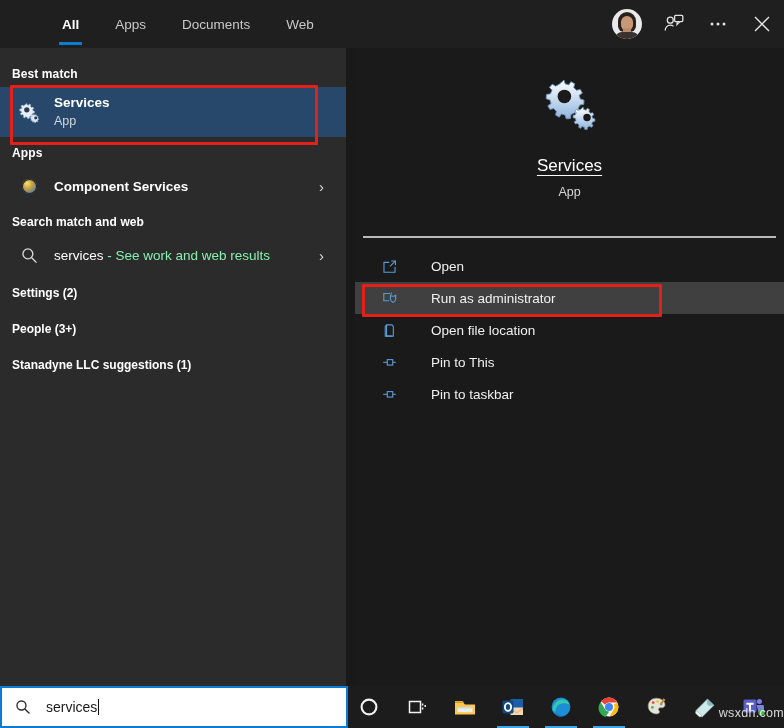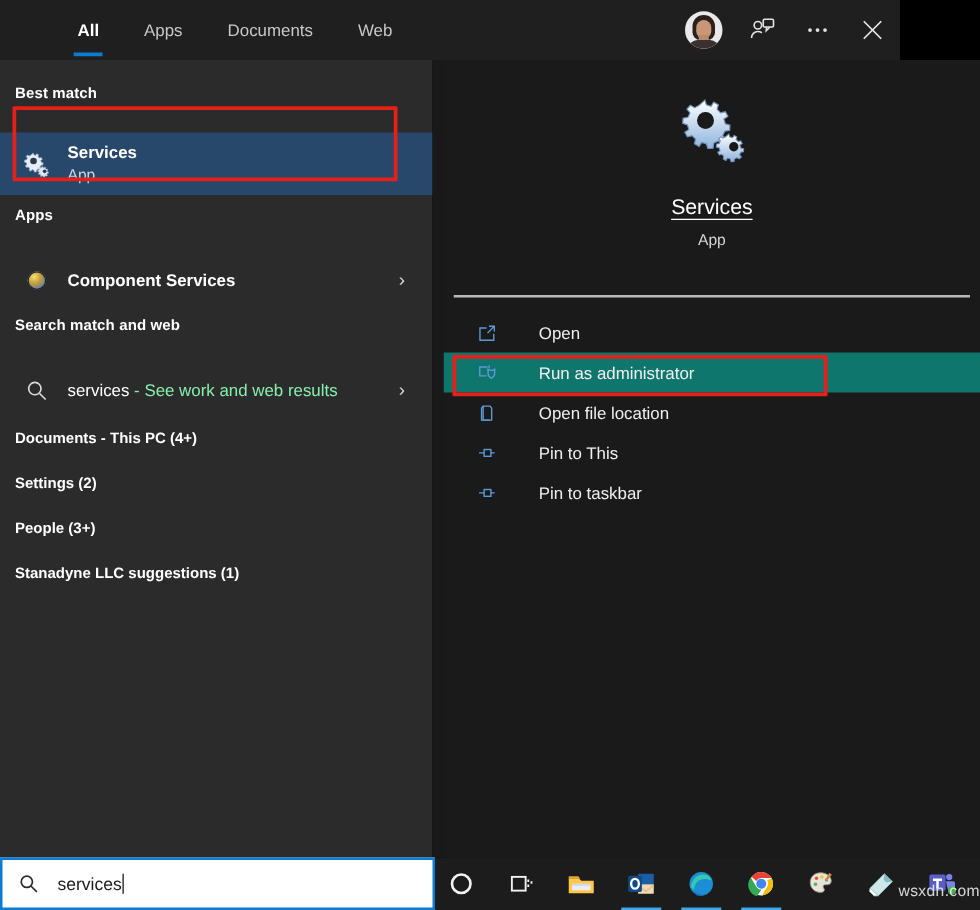--- a/index.html
+++ b/index.html
@@ -6,21 +6,21 @@
   html, body {
     width: 784px; height: 728px;
     background: #000;
     font-family: "Liberation Sans", sans-serif;
     overflow: hidden;
   }
   #root { position: relative; width: 784px; height: 728px; }
 
   
   .tabbar {
-    position: absolute; left: 0; top: 0; width: 720px; height: 48px;
+    position: absolute; left: 0; top: 0; width: 784px; height: 48px;
     background: #1f1f1f;
     display: flex; align-items: center;
   }
   .tabs { display: flex; align-items: center; height: 48px; margin-left: 44px; }
   .tab {
     position: relative; height: 48px; display: flex; align-items: center;
     color: #c8c8c8; font-size: 13.5px; padding: 0 18px; cursor: default;
   }
   .tab.active { color: #ffffff; font-weight: bold; }
   .tab.active::after {
@@ -57,21 +57,21 @@
   .ticon svg { display: block; }
 
   
   .leftpane {
     position: absolute; left: 0; top: 48px; width: 346px; height: 638px;
     background: #2b2b2b;
     padding-top: 10px;
   }
   .section-head {
     color: #ffffff; font-size: 12px; font-weight: bold;
-    padding: 9px 0 25px 12px; letter-spacing: .1px;
+    padding: 9px 0 6px 12px; letter-spacing: .1px;
   }
   .row {
     position: relative; display: flex; align-items: center;
     height: 50px; padding-left: 12px; padding-right: 10px; cursor: default;
   }
   .row.selected { background: #28486b; }
   .row .ico { width: 34px; flex: 0 0 34px; display: flex; align-items: center; justify-content: center; }
   .row .texts { margin-left: 8px; display: flex; flex-direction: column; justify-content: center; }
   .row .t1 { color: #ffffff; font-size: 13.5px; font-weight: bold; line-height: 17px; }
   .row .t2 { color: #cfd6de; font-size: 12.5px; line-height: 17px; margin-top: 2px; }
@@ -112,21 +112,21 @@
     height: 2px; background: #b9b9b9; margin: 0 8px 0 8px;
   }
   .actions { padding-top: 12px; }
   .action {
     position: relative; display: flex; align-items: center;
     height: 32px; padding-left: 26px; cursor: default; margin-bottom: 0;
   }
   .action + .action { margin-top: 0; }
   .action .aico { width: 26px; flex: 0 0 26px; display: flex; align-items: center; }
   .action .alabel { color: #f0f0f0; font-size: 13.5px; margin-left: 24px; }
-  .action.hl { background: #0f766e; }
+  .action.hl { background: #404040; }
 
   
   .redbox {
     position: absolute; border: 3px solid #e32119; pointer-events: none;
     border-radius: 1px;
   }
 
   
   .taskbar {
     position: absolute; left: 0; bottom: 0; width: 784px; height: 42px;
@@ -255,21 +255,20 @@
           <circle cx="8.3" cy="8.3" r="5.2"></circle>
             <path d="M12.3 12.4 L17.4 17.5"></path>
         </svg>
       </span>
       <span class="texts">
         <span class="t1" style="font-weight:normal"><span>services</span><span style="color:#86efac"> - See work and web results</span></span>
       </span>
       <span class="chev">›</span>
     </div>
 
-    <div class="cat">Documents - This PC (4+)</div>
     <div class="cat">Settings (2)</div>
     <div class="cat">People (3+)</div>
     <div class="cat">Stanadyne LLC suggestions (1)</div>
   </div>
 
   <div class="rightpane">
     <div class="rp-inner">
 
       <div class="preview-top">
         <svg class="big-gears" viewBox="0 0 24 24">

